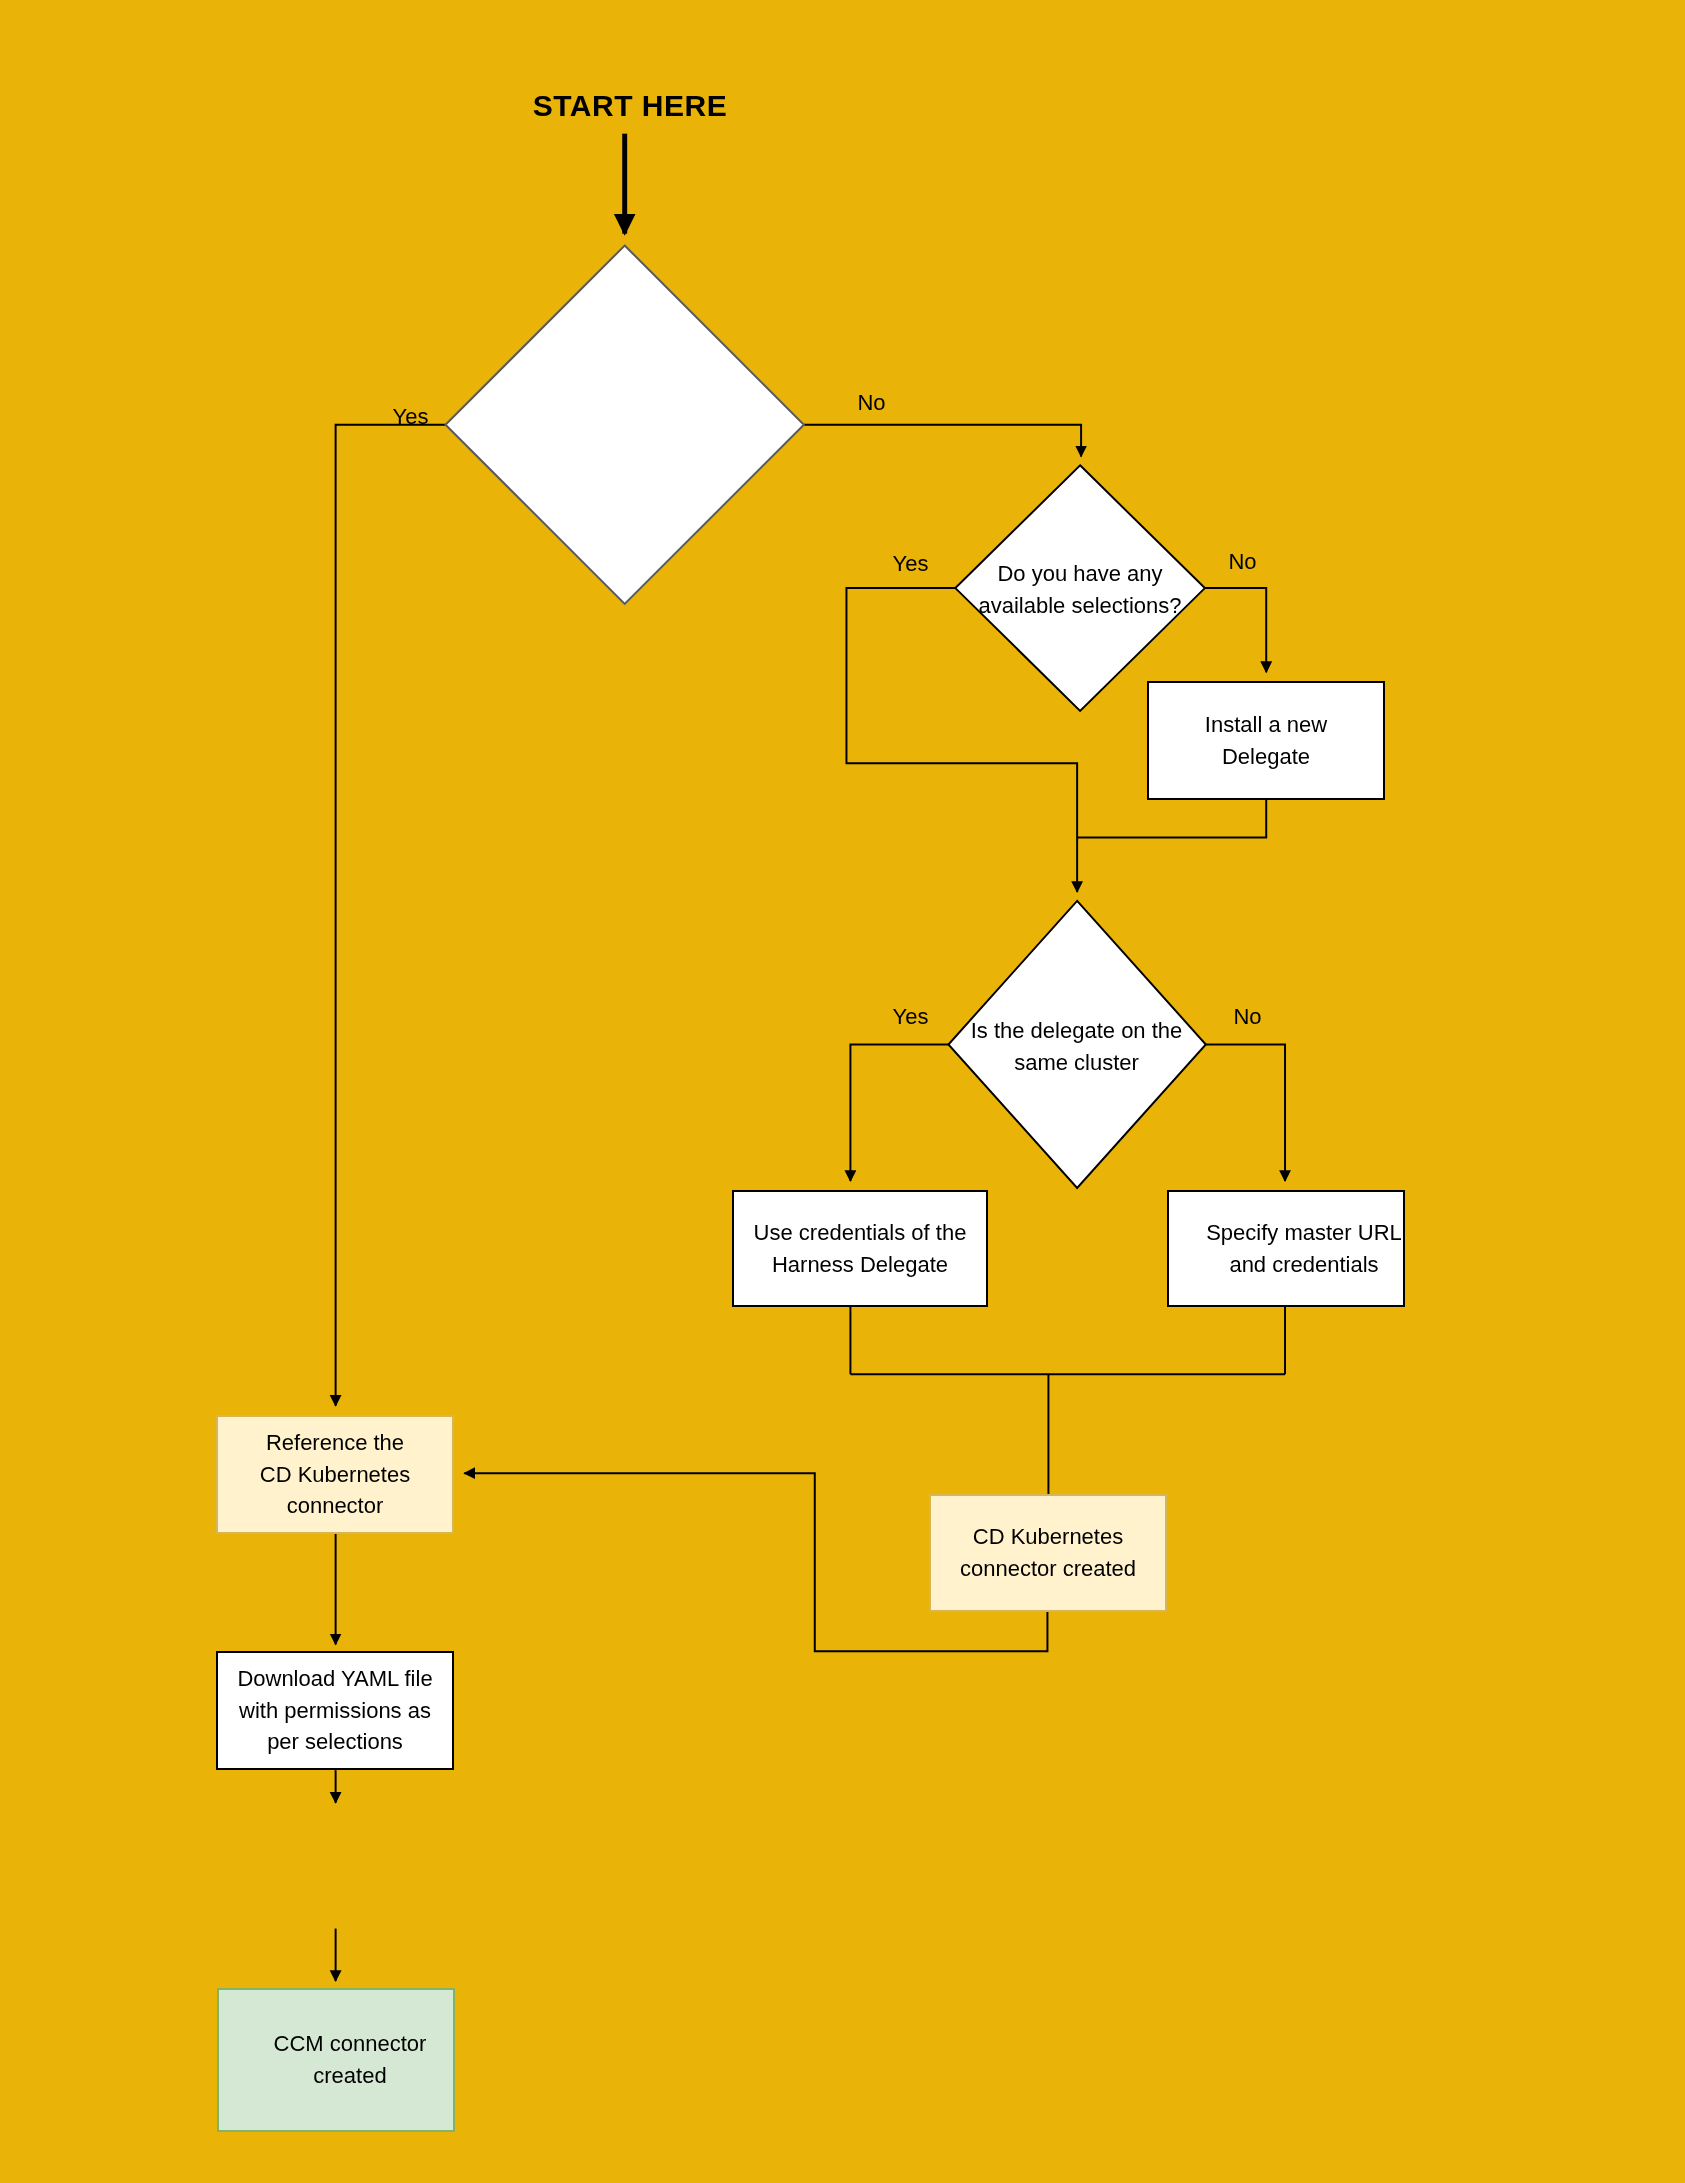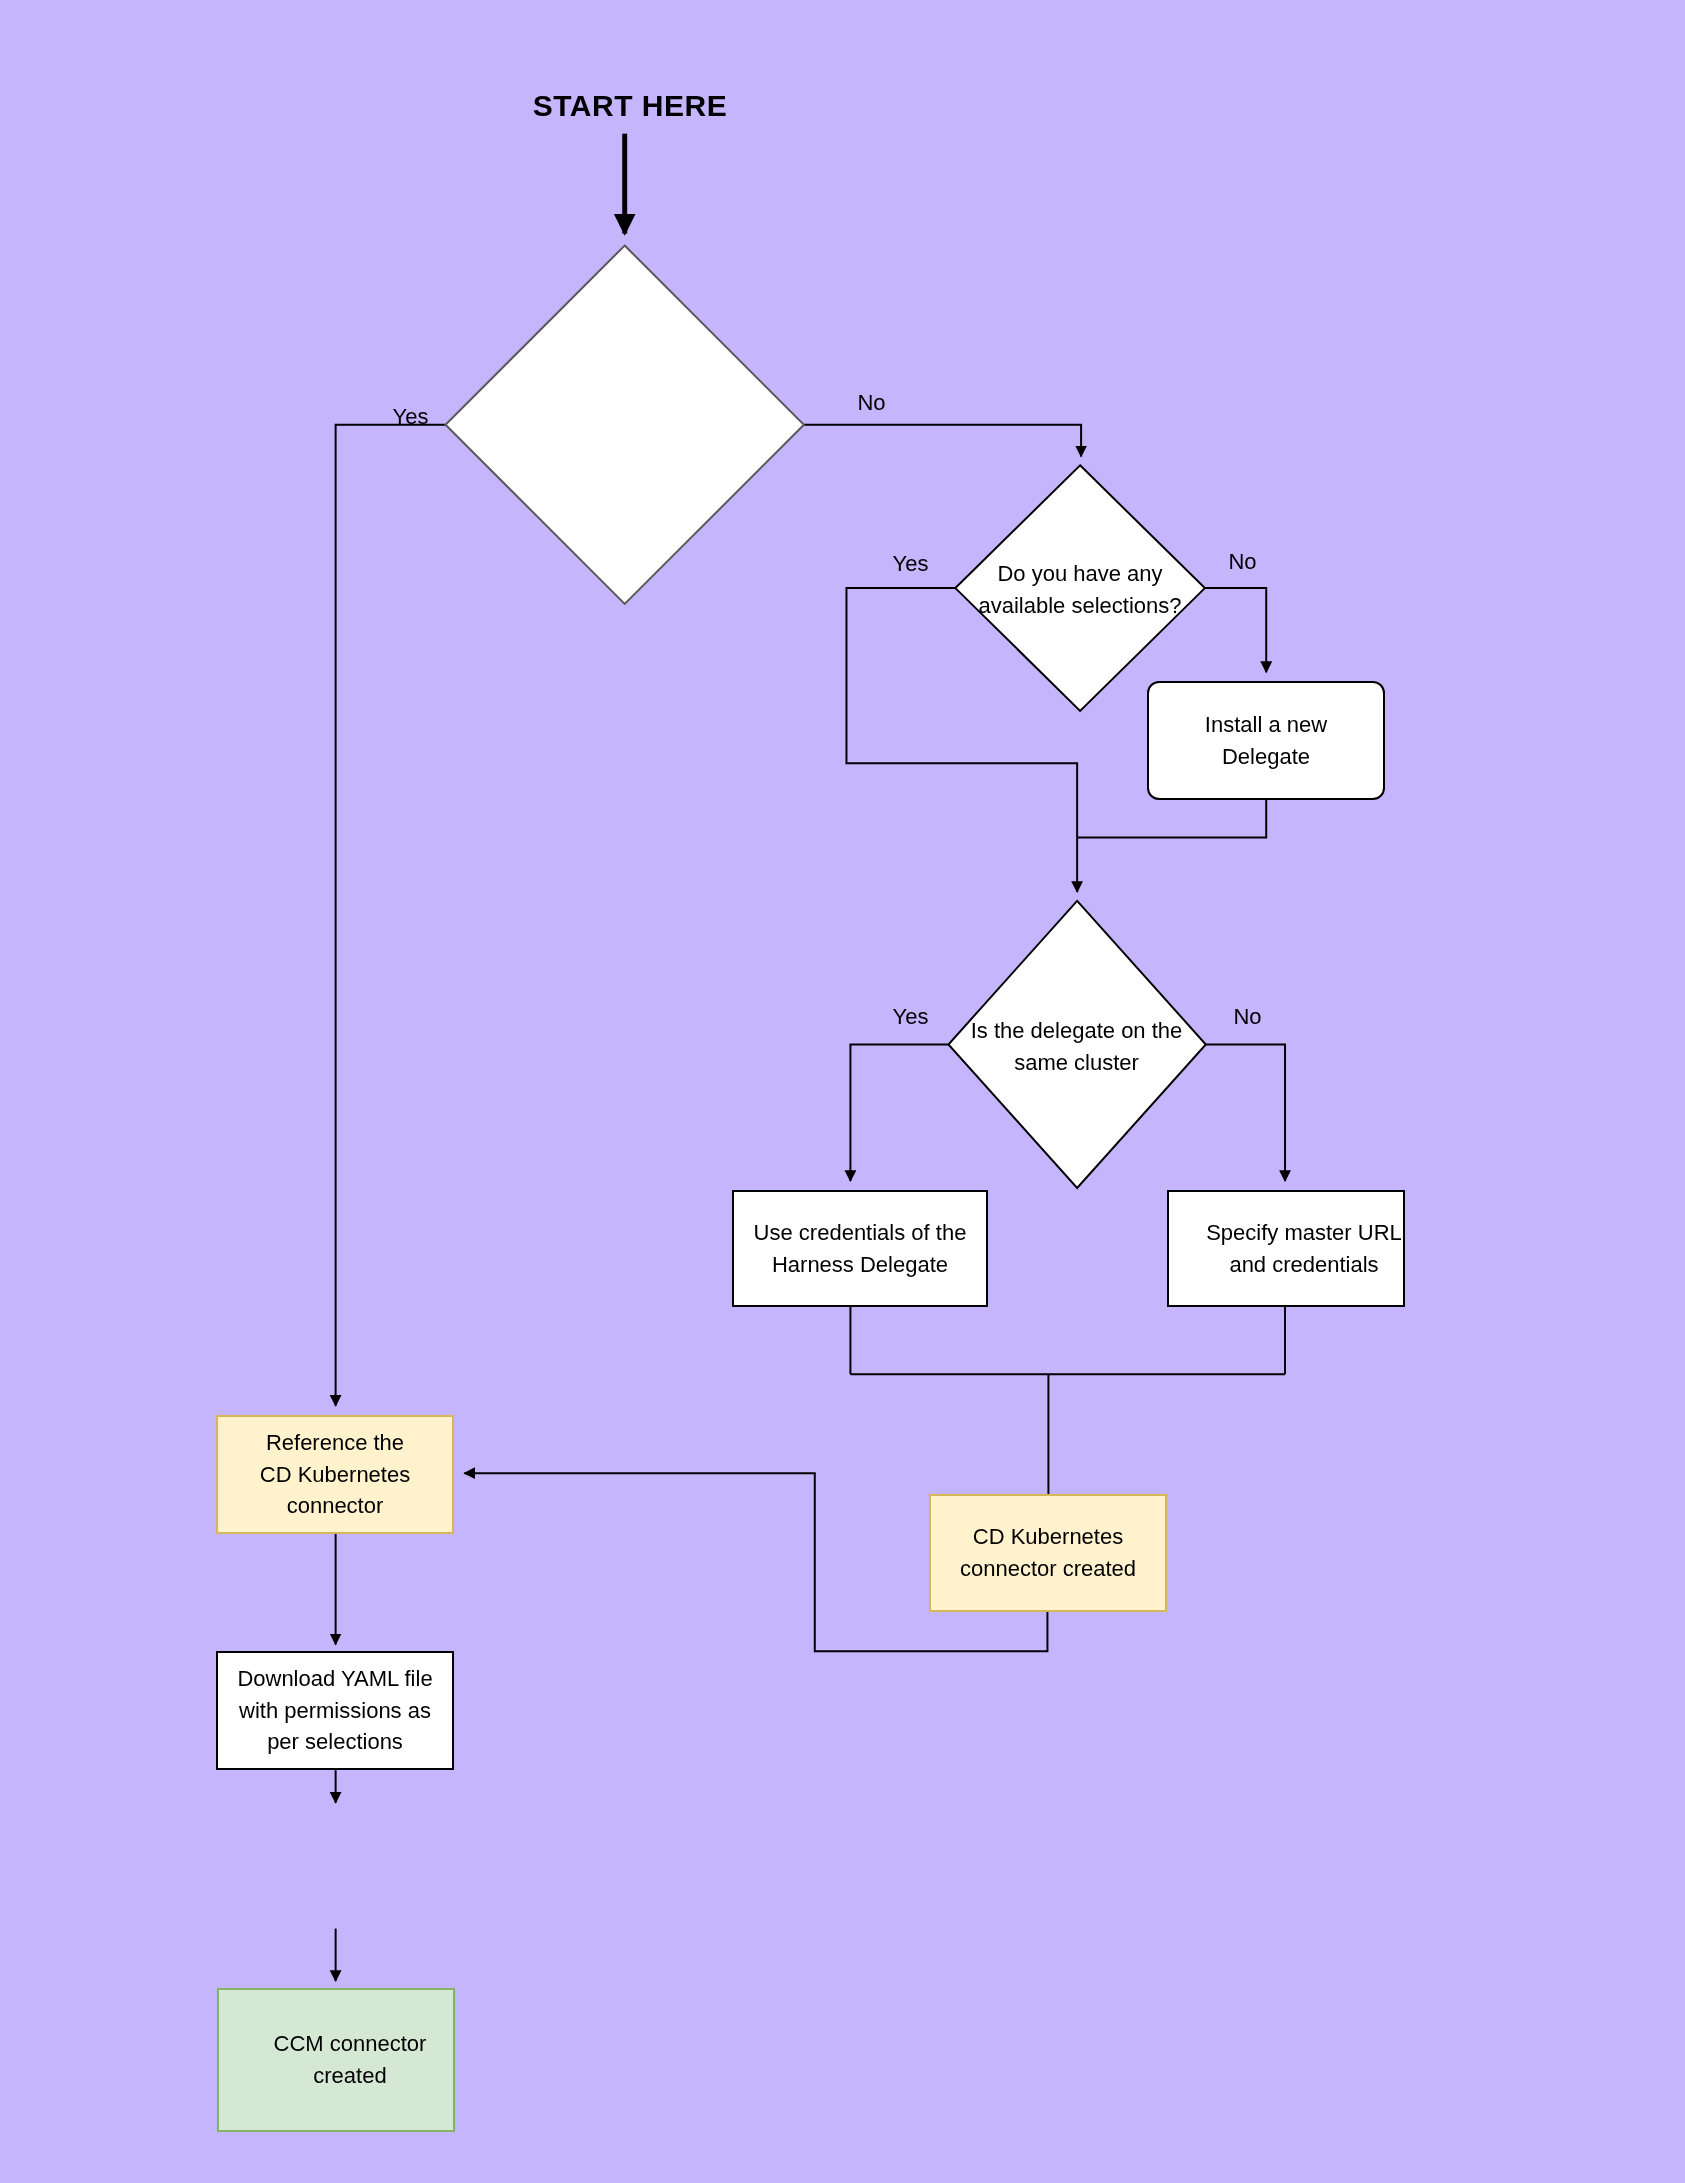--- a/index.html
+++ b/index.html
@@ -1,20 +1,20 @@
 <!DOCTYPE html>
 <html style="--lineColor: #000000; --textColor: #000000; --diamond1Border: #595959; --nodeFill: #FFFFFF; --nodeBorder: #000000; --yellowFill: #FFF2CC; --yellowBorder: #D6B656; --greenFill: #D5E8D4; --greenBorder: #82B366;"><head>
 <meta charset="utf-8">
 <style>
   html, body { margin: 0; padding: 0; background: #ffffff; }
   .canvas {
     position: relative;
     width: 1685px;
     height: 2184px;
-    background: #c4b5fd;
+    background: #eab308;
     font-family: "Liberation Sans", "DejaVu Sans", sans-serif;
     color: var(--textColor, #000000);
     overflow: hidden;
   }
   svg.wires {
     position: absolute;
     left: 0; top: 0;
     width: 1685px; height: 2184px;
   }
   .wire {
@@ -66,21 +66,21 @@
   #d2-label     { left: 961px; top: 550px; width: 238px; height: 79px; }
   #d3-label     { left: 948px; top: 1007px; width: 257px; height: 79px; }
 
   #label-yes1   { left: 381px;  top: 402px;  width: 59px; height: 30px; }
   #label-no1    { left: 842px;  top: 388px;  width: 59px; height: 30px; }
   #label-yes2   { left: 881px;  top: 549px;  width: 59px; height: 30px; }
   #label-no2    { left: 1213px; top: 547px;  width: 59px; height: 30px; }
   #label-yes3   { left: 881px;  top: 1002px; width: 59px; height: 30px; }
   #label-no3    { left: 1218px; top: 1002px; width: 59px; height: 30px; }
 
-  #box-install   { left: 1147px; top: 681px;  width: 238px; height: 119px; border-radius: 12px; }
+  #box-install   { left: 1147px; top: 681px;  width: 238px; height: 119px; }
   #box-use       { left: 732px;  top: 1190px; width: 256px; height: 117px; }
   #box-specify   { left: 1167px; top: 1190px; width: 238px; height: 117px; padding-left: 36px; }
   #box-cd        { left: 929px;  top: 1494px; width: 238px; height: 118px; }
   #box-reference { left: 216px;  top: 1415px; width: 238px; height: 119px; }
   #box-download  { left: 216px;  top: 1651px; width: 238px; height: 119px; }
   #box-apply     { left: 216px;  top: 1810px; width: 238px; height: 119px; }
   #box-ccm       { left: 217px;  top: 1988px; width: 238px; height: 144px; padding-left: 28px; }
 </style>
 </head>
 <body>

